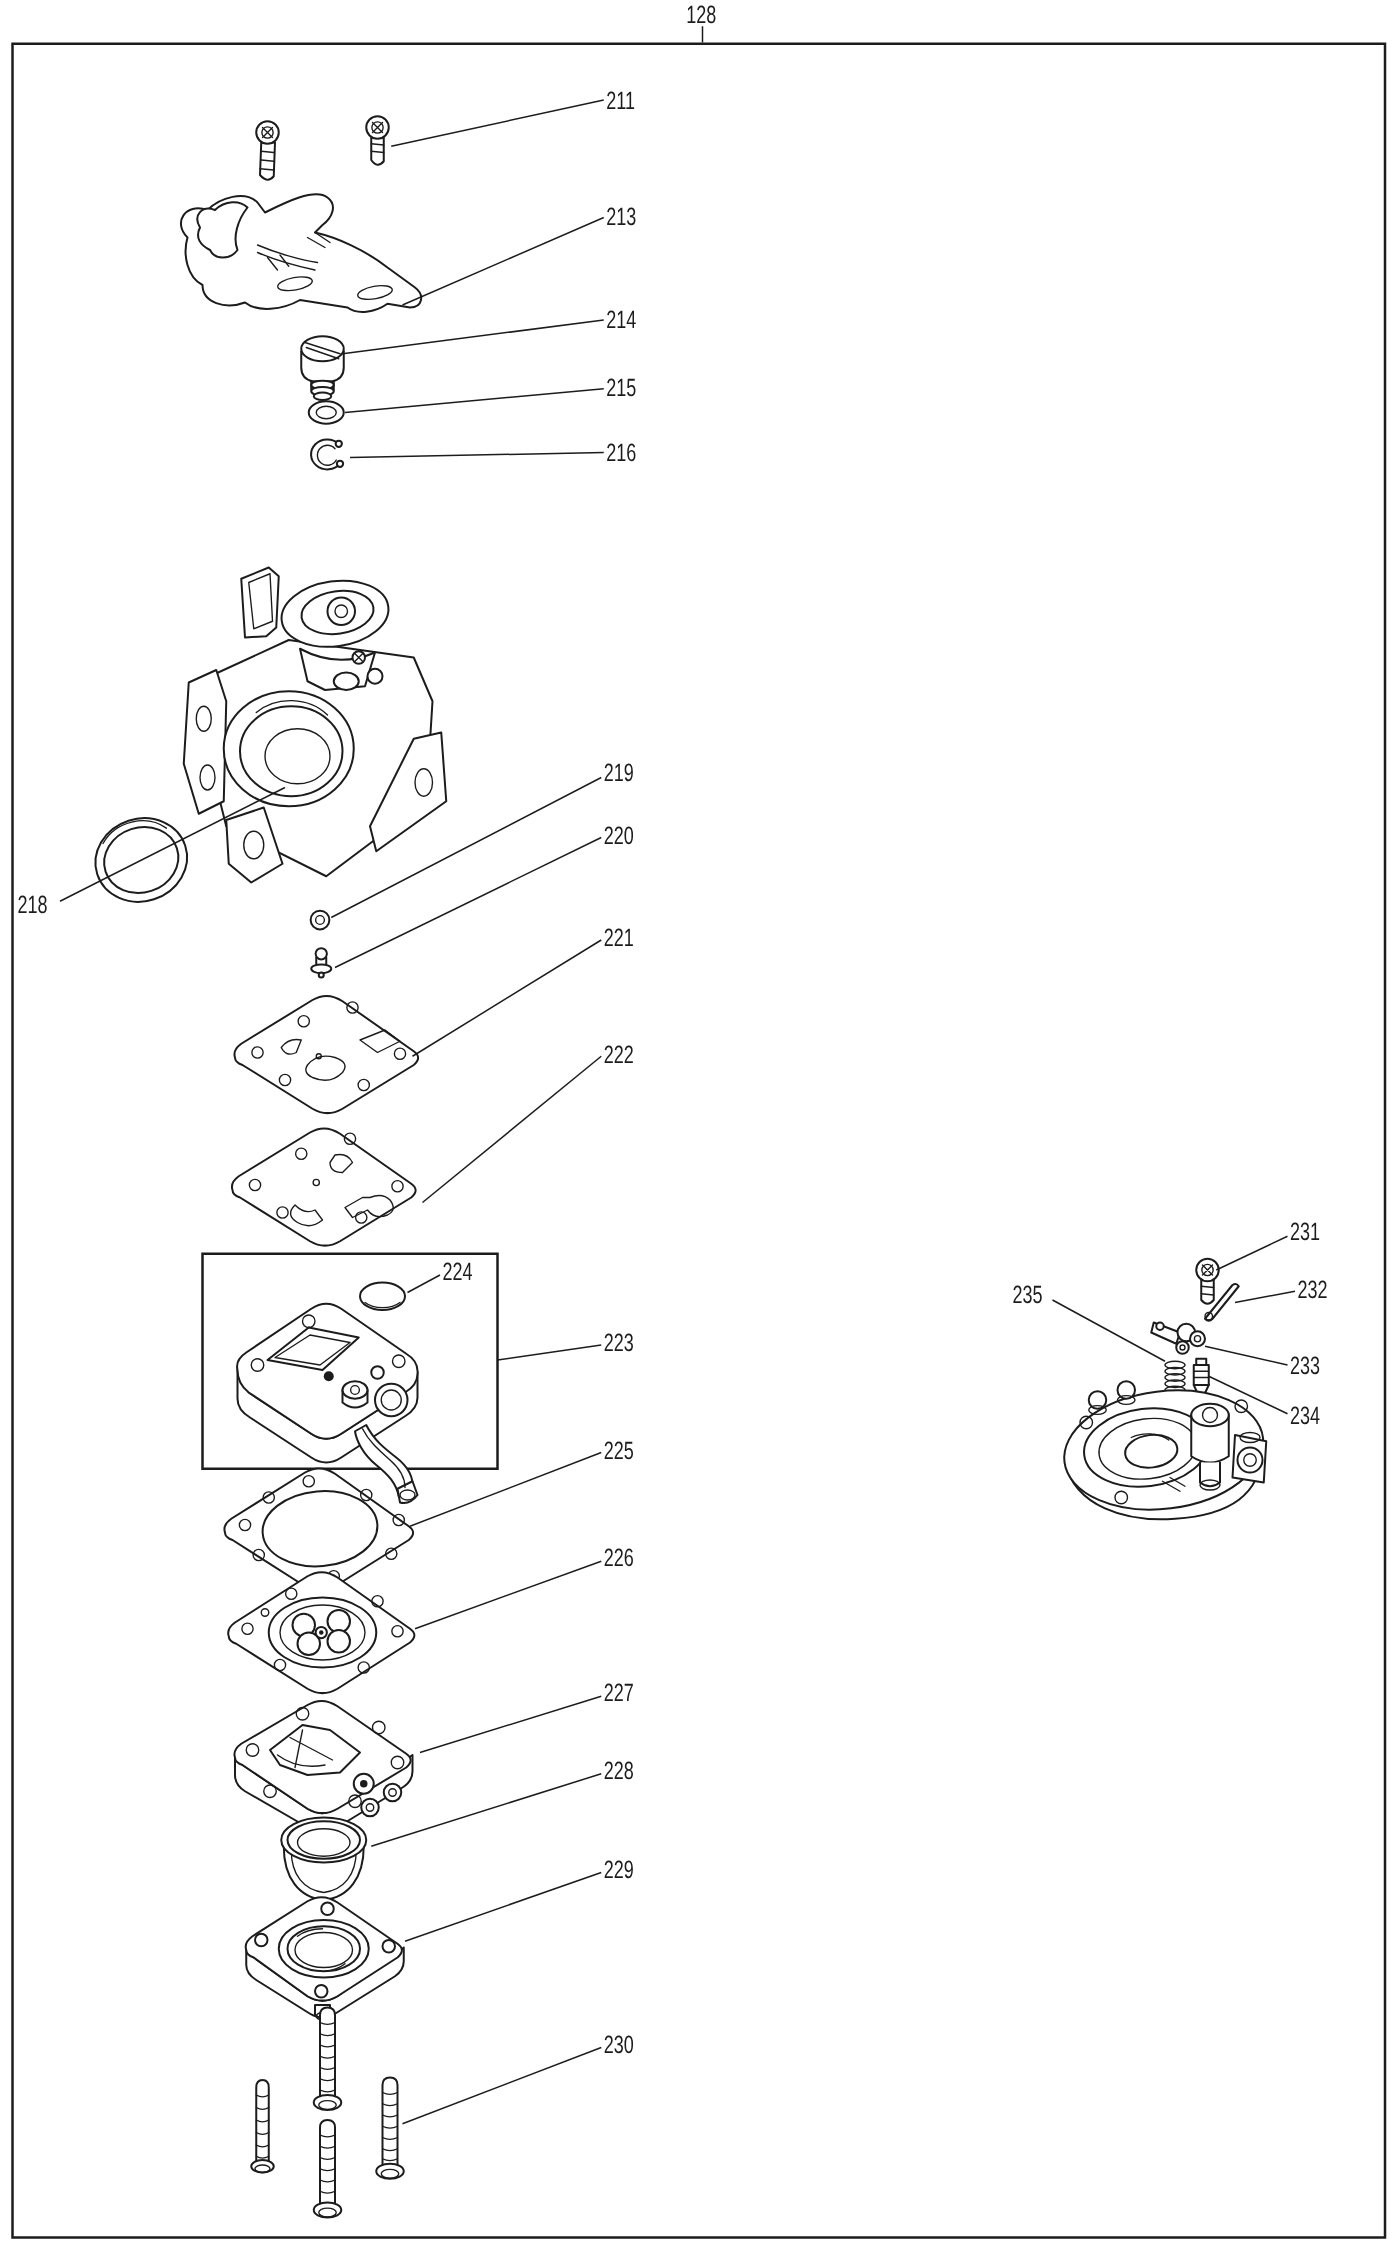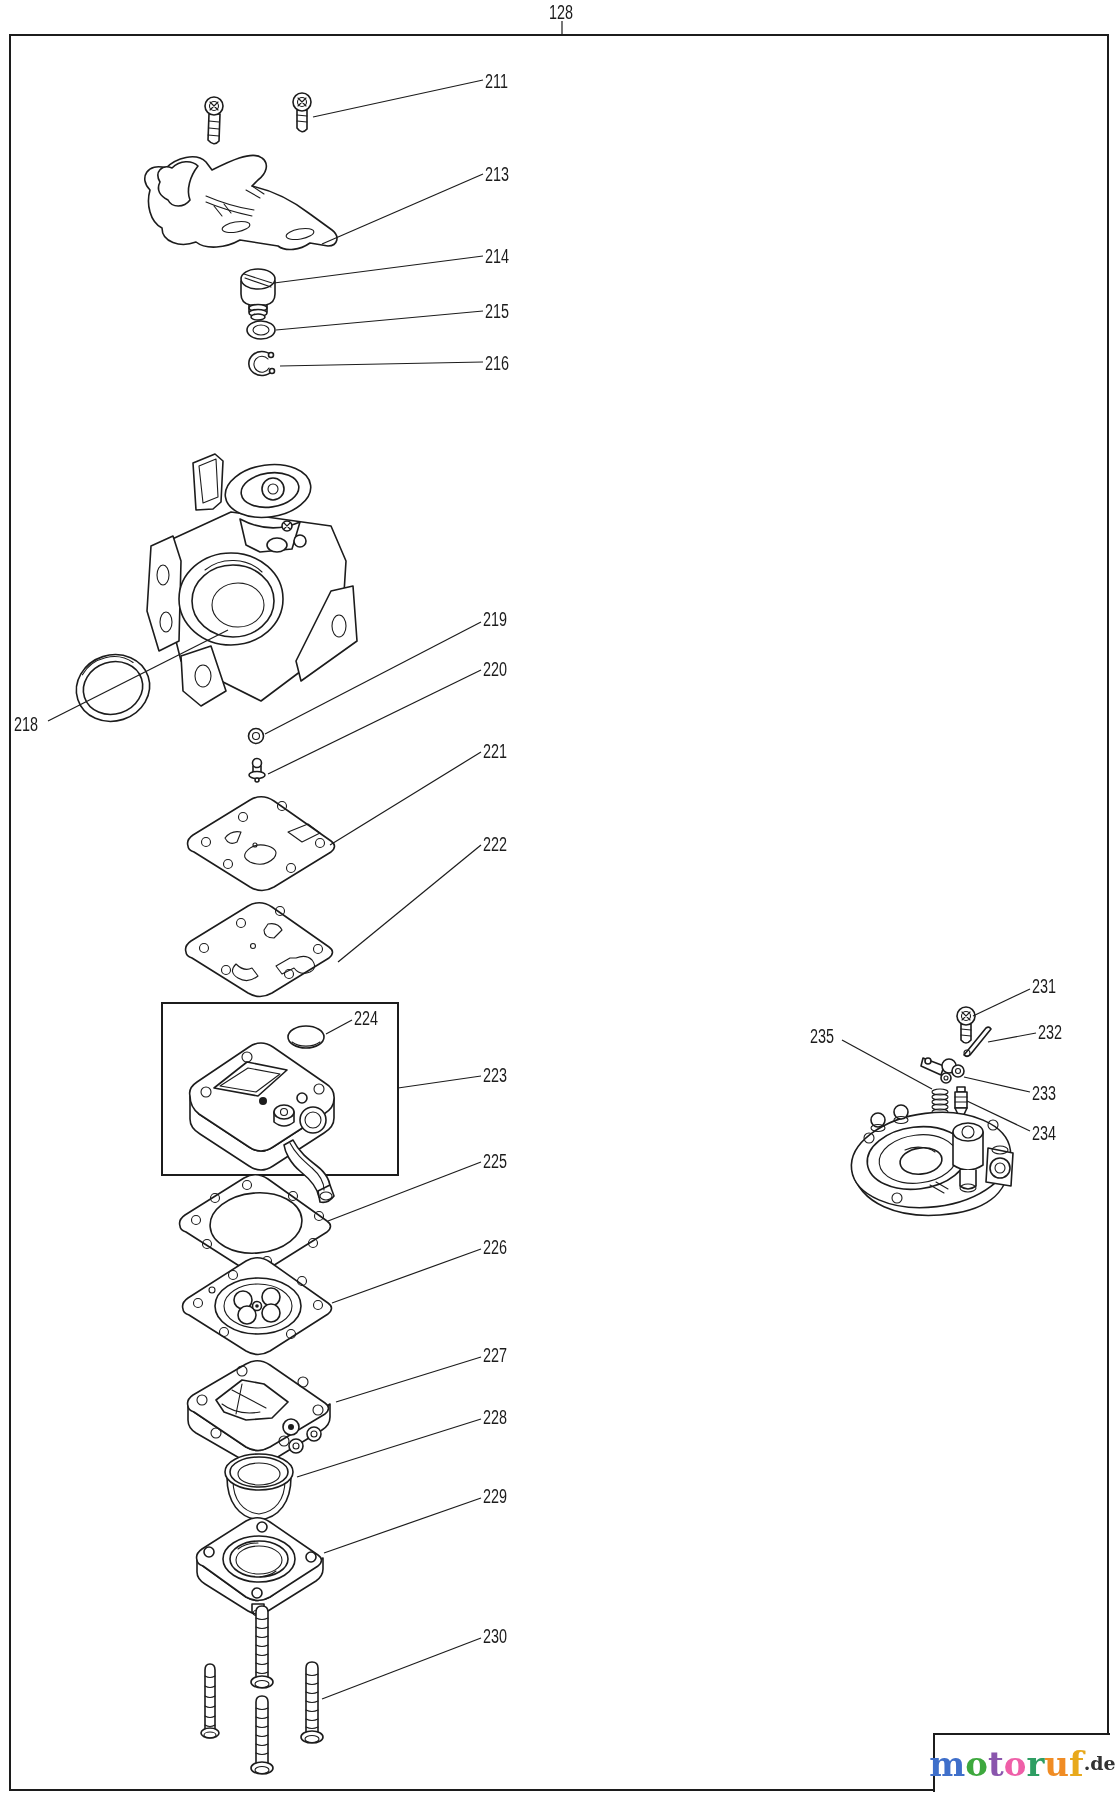--- a/index.html
+++ b/index.html
@@ -403,18 +403,14 @@
       <div class="callout" style="left: 483px; top: 1407px;">228</div>
       <div class="callout" style="left: 483px; top: 1486px;">229</div>
       <div class="callout" style="left: 483px; top: 1626px;">230</div>
       <div class="callout" style="left: 1032px; top: 976px;">231</div>
       <div class="callout" style="left: 1038px; top: 1022px;">232</div>
       <div class="callout" style="left: 1032px; top: 1083px;">233</div>
       <div class="callout" style="left: 1032px; top: 1123px;">234</div>
       <div class="callout" style="left: 810px; top: 1026px;">235</div>
     </div>
 
-  <div class="logo-box">
-    <span class="logo-word"><span style="color: rgb(63, 111, 202);">m</span><span style="color: rgb(61, 168, 61);">o</span><span style="color: rgb(138, 86, 173);">t</span><span style="color: rgb(239, 95, 168);">o</span><span style="color: rgb(46, 158, 99);">r</span><span style="color: rgb(240, 140, 36);">u</span><span style="color: rgb(232, 169, 28);">f</span></span>
-      <span class="logo-suffix" style="color: rgb(51, 51, 51);">.de</span>
-  </div>
 
 </div>
 
 </body></html>

